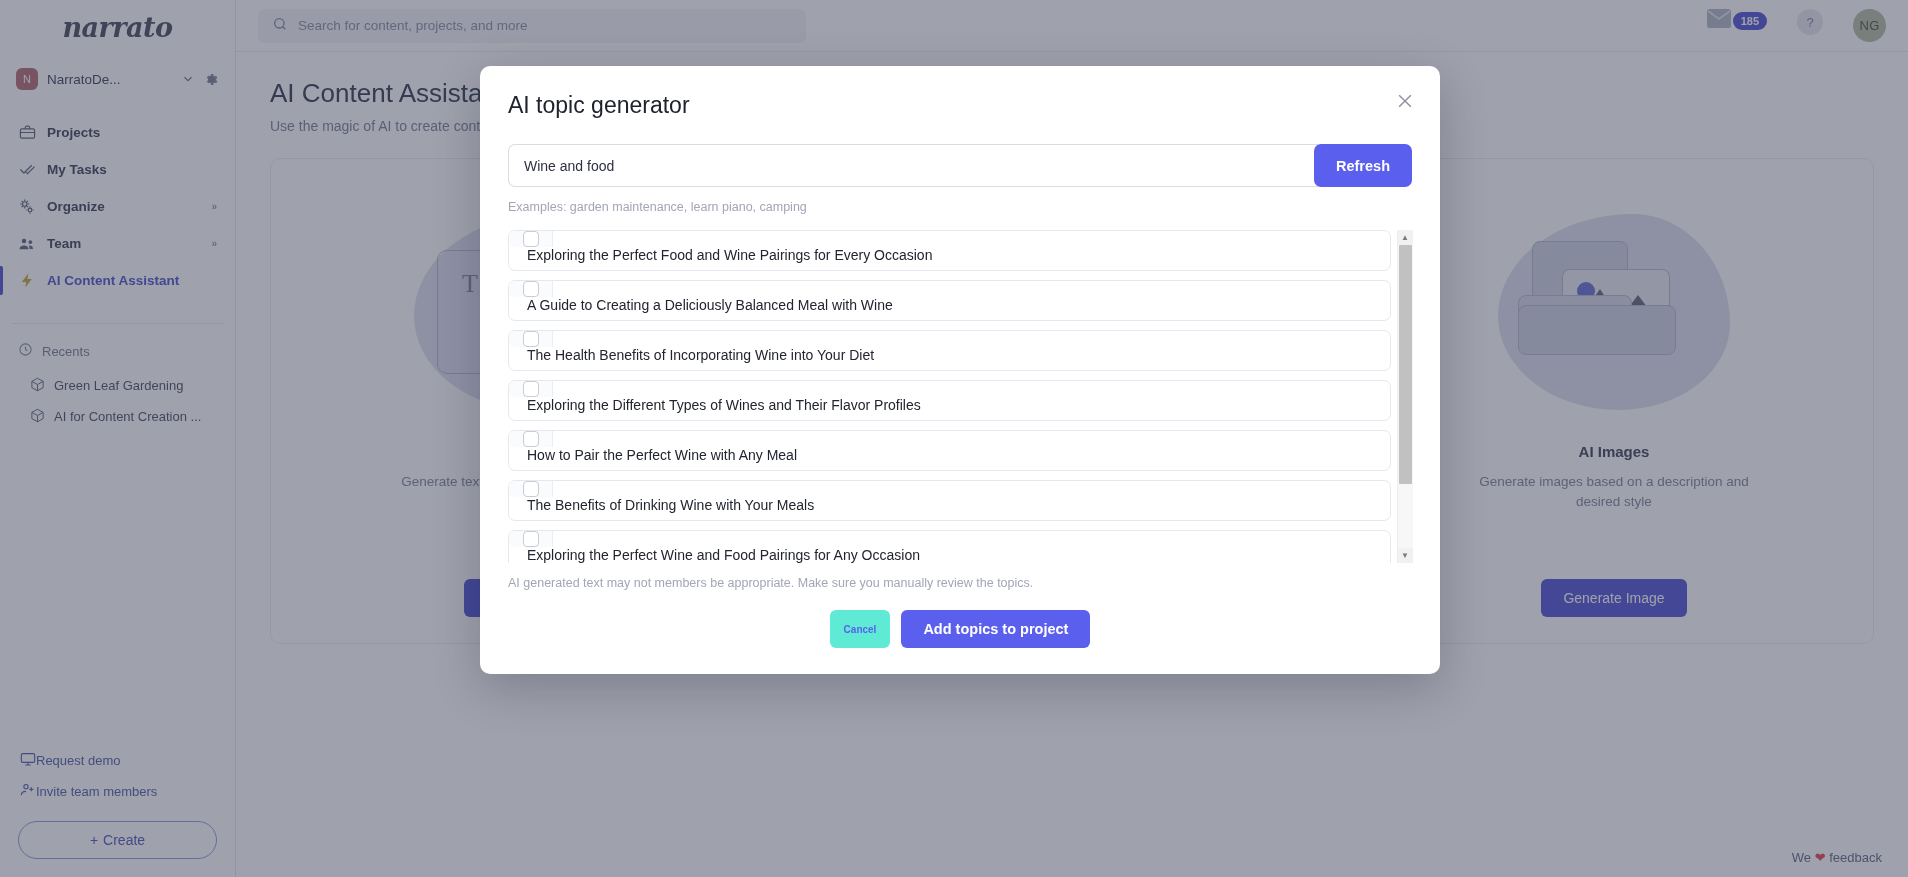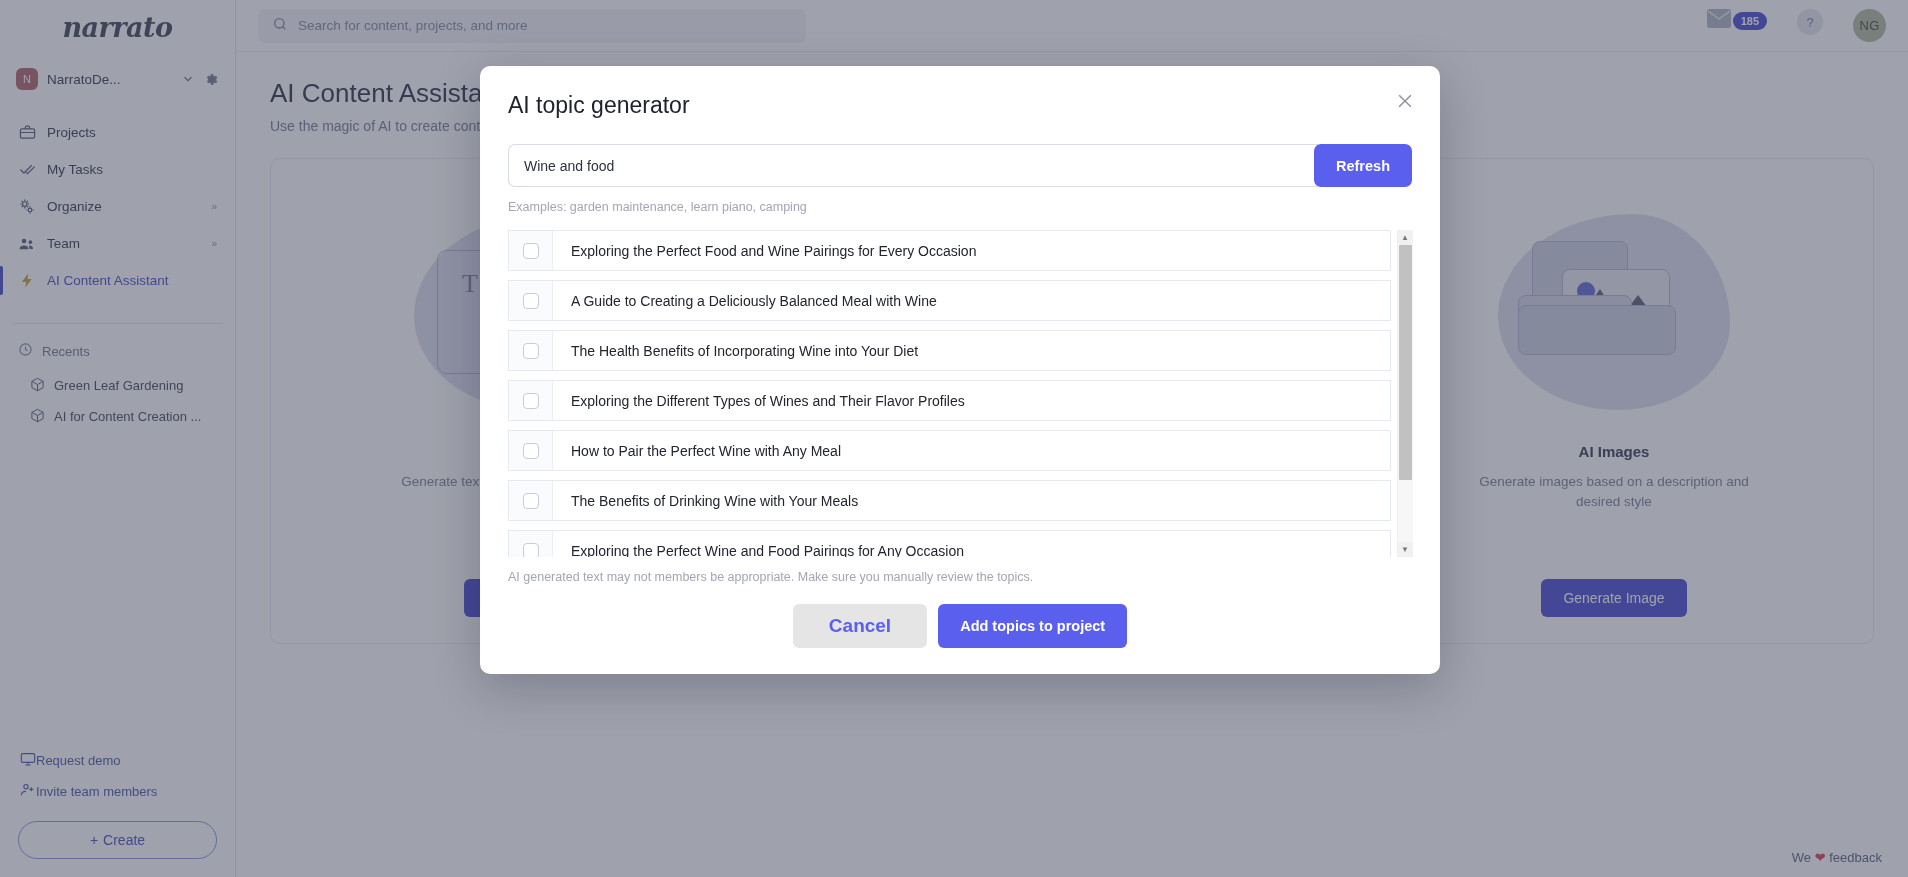--- a/index.html
+++ b/index.html
@@ -47,20 +47,21 @@
   }
   .ws-name { font-size: 13.5px; color: #4c5066; flex: 1; white-space: nowrap; overflow: hidden; }
   .ws-ico { color: #7b7f92; display:flex; align-items:center; }
 
   .nav { margin-top: 14px; padding: 0 8px; }
   .nav-item {
     display: flex; align-items: center; gap: 11px;
     height: 37px; padding: 0 10px; border-radius: 6px;
     font-size: 13.5px; color: #4c5066;
     position: relative;
+    font-weight: bold;
   }
   .nav-item.active { color: #5b5fcf; }
   .nav-item.active::before {
     content:""; position: absolute; left: -8px; top: 4px; bottom: 4px;
     width: 3px; background: #5b5fcf; border-radius: 0 2px 2px 0;
   }
   .nav-ico { width: 18px; height: 18px; display: flex; align-items: center; justify-content: center; flex: 0 0 18px; color: #6a6e84; }
   .nav-item.active .nav-ico { color: #c9ad4a; }
   .nav-arrow { margin-left: auto; color: #9aa0b0; font-size: 10px; }
 
@@ -202,22 +203,22 @@
   .list-wrap {
     margin-top: 16px; flex: 1; min-height: 0;
     position: relative; display: flex;
   }
   .list-scroll {
     flex: 1; overflow: hidden; position: relative;
     padding-right: 6px;
   }
   .topic-item {
     display: flex; align-items: stretch; height: 41px;
-    border: 1px solid #e6e8ef; border-radius: 0;
-    margin-bottom: 9px; background:#fff;
+    border: 1px solid #e6e8ef; border-radius: 7px;
+    margin-bottom: 9px; background:#fff;flex-direction:column;
   }
   .tcb-cell {
     width: 44px; display:flex; align-items:center; justify-content:center;
     background: #fafbfd; border-right: 1px solid #eceef4;
     border-radius: 6px 0 0 6px;
   }
   .tcb {
     width: 16px; height: 16px; border:1.5px solid #c9ccd8; border-radius: 4px; background:#fff;
   }
   .topic-text { display:flex; align-items:center; padding-left: 18px; font-size: 14px; color:#22252f; }
@@ -234,22 +235,22 @@
   }
   .sb-track { flex:1; width: 15px; position: relative; background:#f7f7f7; }
   .sb-thumb {
     position:absolute; left: 1px; width: 13px; top: 0; height: 79%;
     background: #c1c1c1; border-radius: 1px;
   }
 
   .disclaimer { font-size: 12.5px; color: #a2a6b5; padding: 13px 0 0 0; }
   .modal-actions { display: flex; justify-content: center; gap: 11px; padding: 20px 0 26px 0; }
   .btn-cancel {
-    background: #e5e5e5; color: #5b5fee; border: none;
-    padding: 11px 36px; border-radius: 6px; font-size: 19px; font-weight: bold;
+    background: #5eead4; color: #5b5fee; border: none;
+    padding: 11px 14px; border-radius: 6px; font-size: 10px; font-weight: bold;
     cursor: pointer; font-family: "Liberation Sans", sans-serif;
   }
   .btn-add {
     background: #5b5fee; color: #fff; border: none;
     padding: 11px 22px; border-radius: 6px; font-size: 14.5px; font-weight: bold;
     cursor: pointer; font-family: "Liberation Sans", sans-serif;
   }
 </style>
 </head>
 <body>

